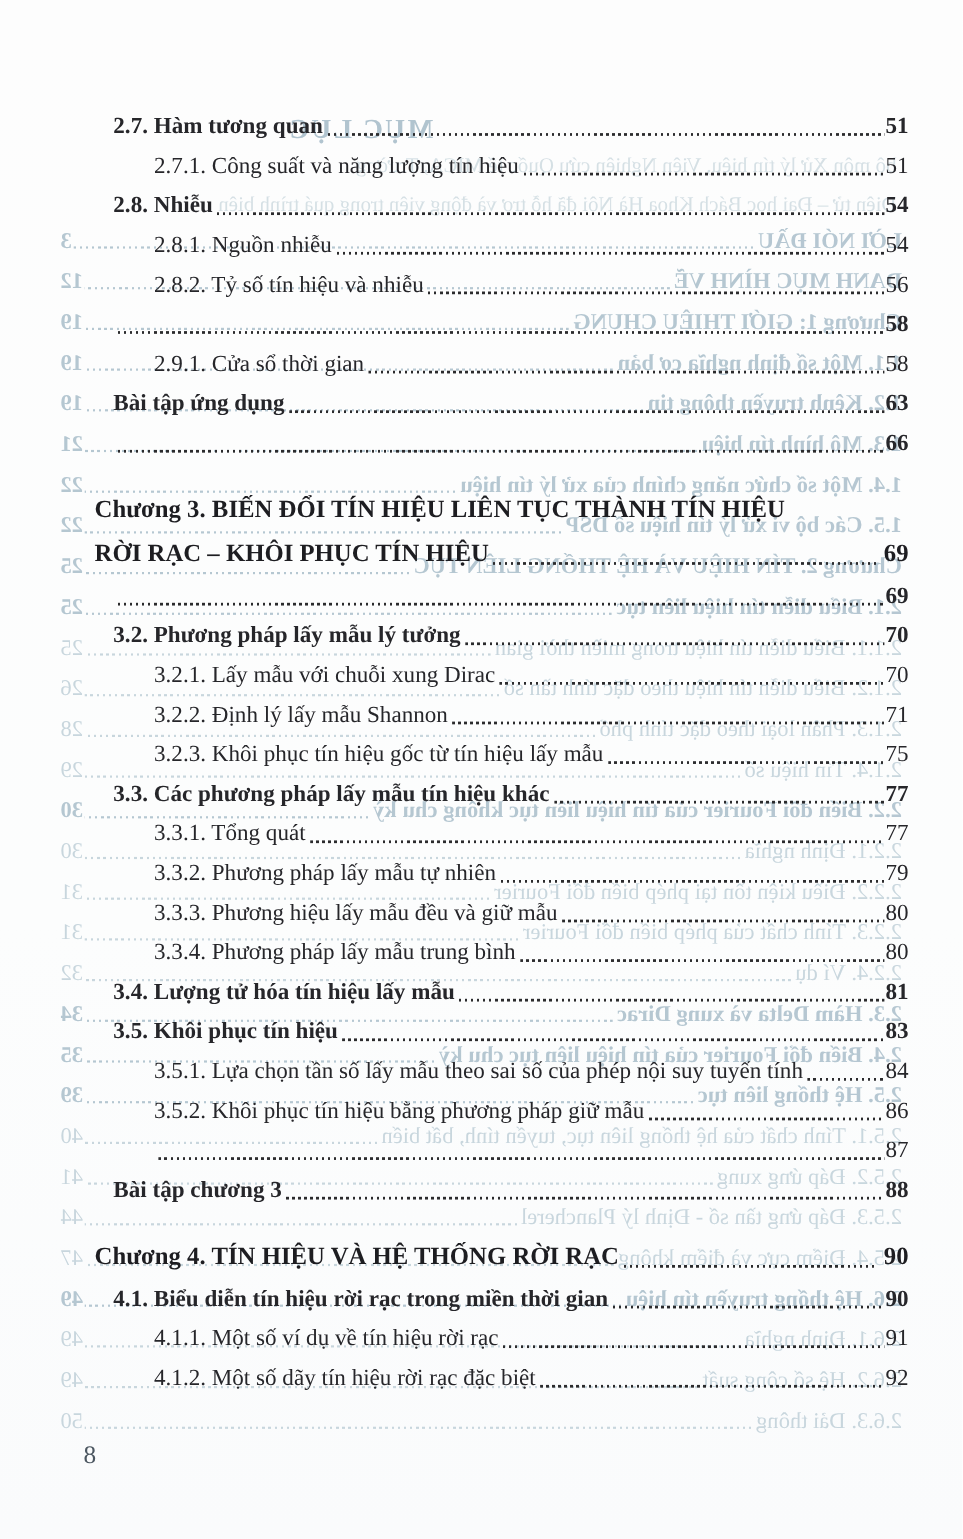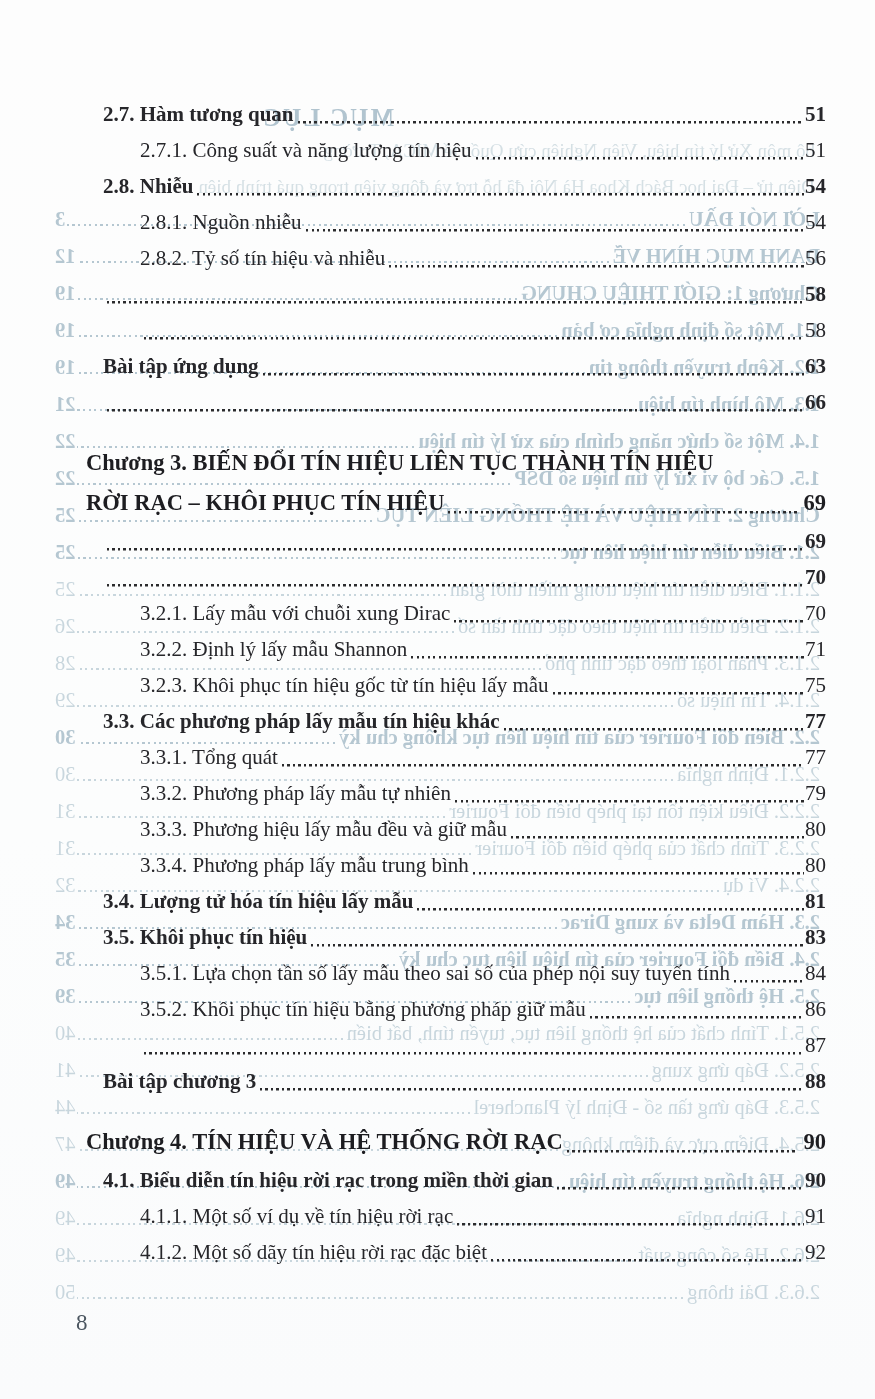--- a/index.html
+++ b/index.html
@@ -259,20 +259,21 @@
       <div class="row sub">
         <span class="t">2.8.2. Tỷ số tín hiệu và nhiễu</span>
         <span class="leader"></span>
         <span class="num">56</span>
       </div>
       <div class="row h1">
         <span class="leader"></span>
         <span class="num">58</span>
       </div>
       <div class="row sub">
+        <span class="t">2.9.1. Cửa sổ thời gian</span>
         <span class="leader"></span>
         <span class="num">58</span>
       </div>
       <div class="row h1">
         <span class="t">Bài tập ứng dụng</span>
         <span class="leader"></span>
         <span class="num">63</span>
       </div>
       <div class="row h1">
         <span class="leader"></span>
@@ -284,20 +285,21 @@
       <div class="row chapter line2">
         <span class="t">RỜI RẠC – KHÔI PHỤC TÍN HIỆU</span>
         <span class="leader"></span>
         <span class="num">69</span>
       </div>
       <div class="row h1">
         <span class="leader"></span>
         <span class="num">69</span>
       </div>
       <div class="row h1">
+        <span class="t">3.2. Phương pháp lấy mẫu lý tưởng</span>
         <span class="leader"></span>
         <span class="num">70</span>
       </div>
       <div class="row sub">
         <span class="t">3.2.1. Lấy mẫu với chuỗi xung Dirac</span>
         <span class="leader"></span>
         <span class="num">70</span>
       </div>
       <div class="row sub">
         <span class="t">3.2.2. Định lý lấy mẫu Shannon</span>

